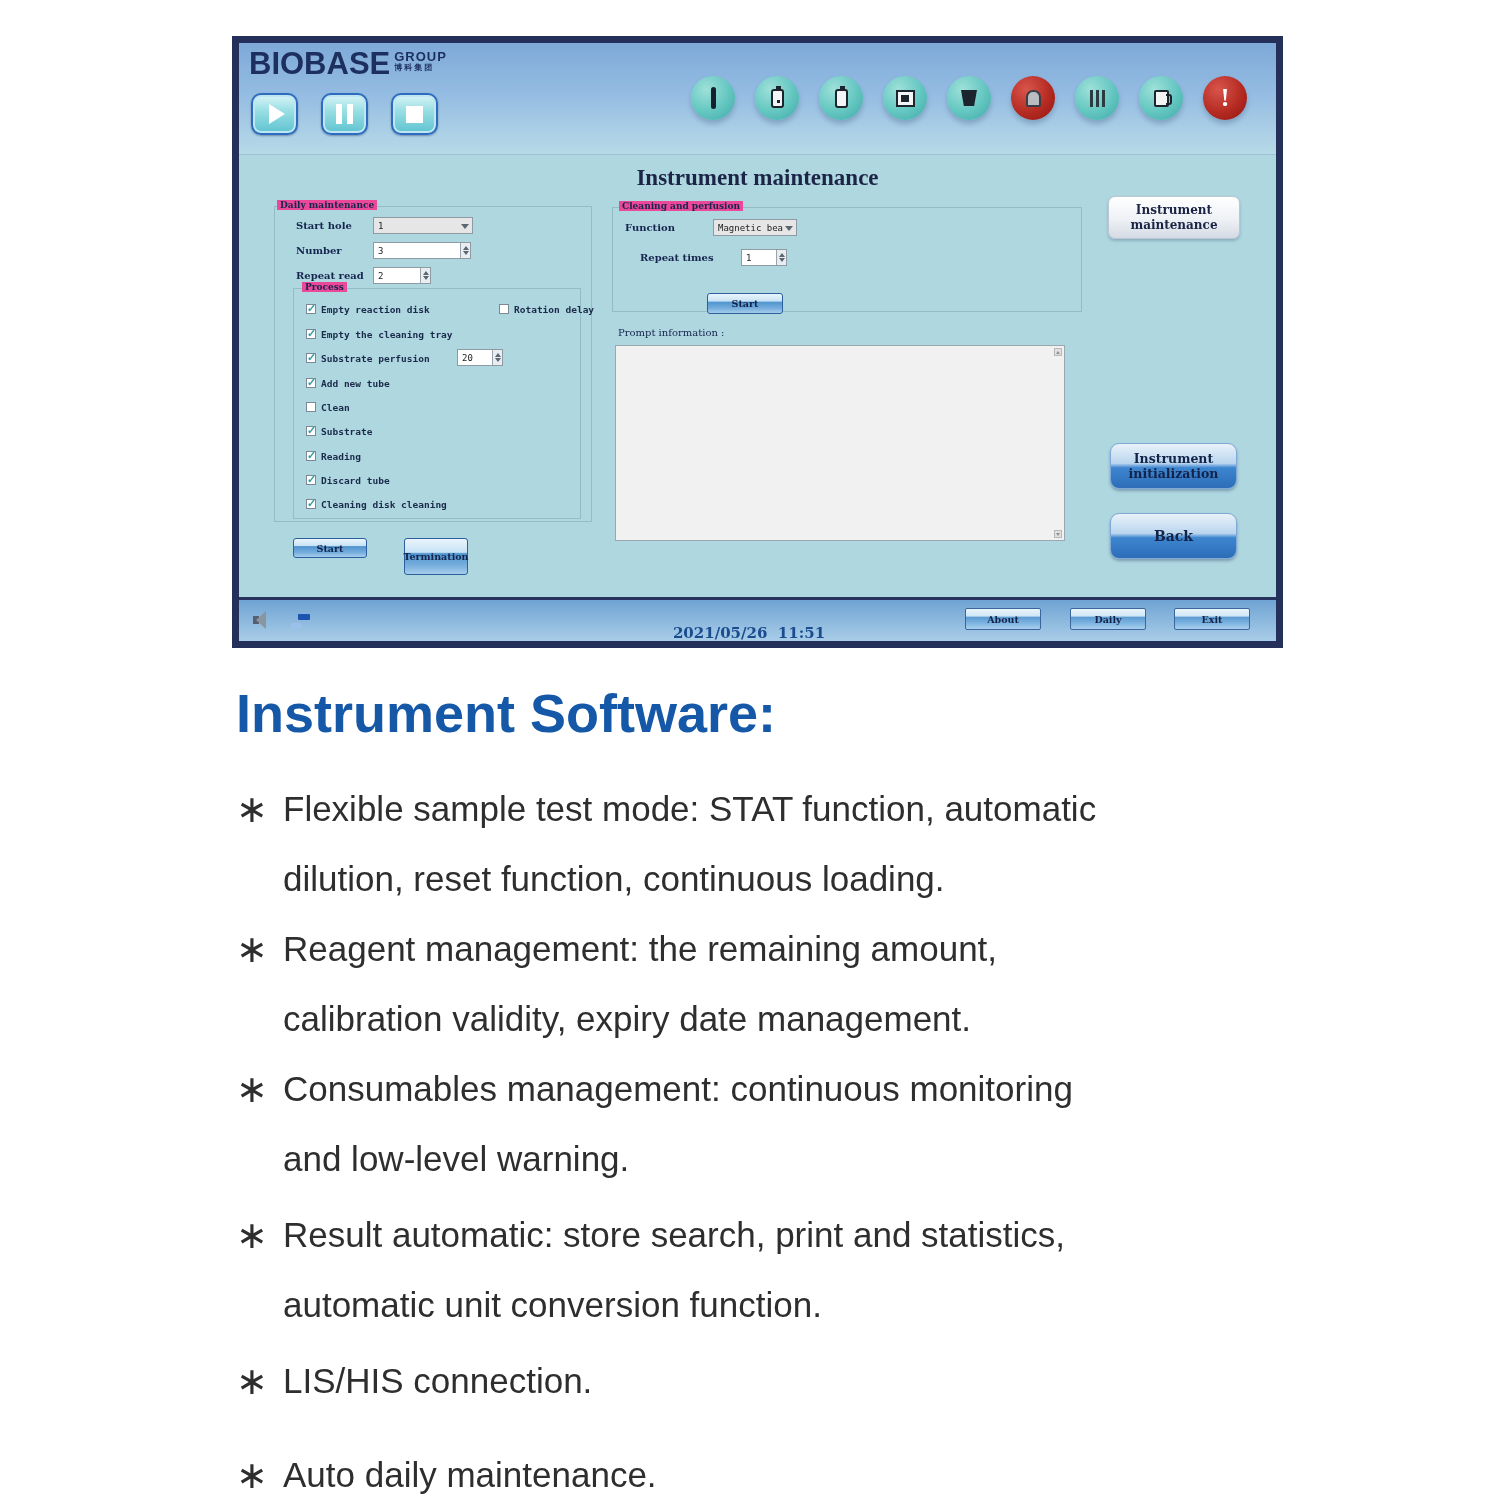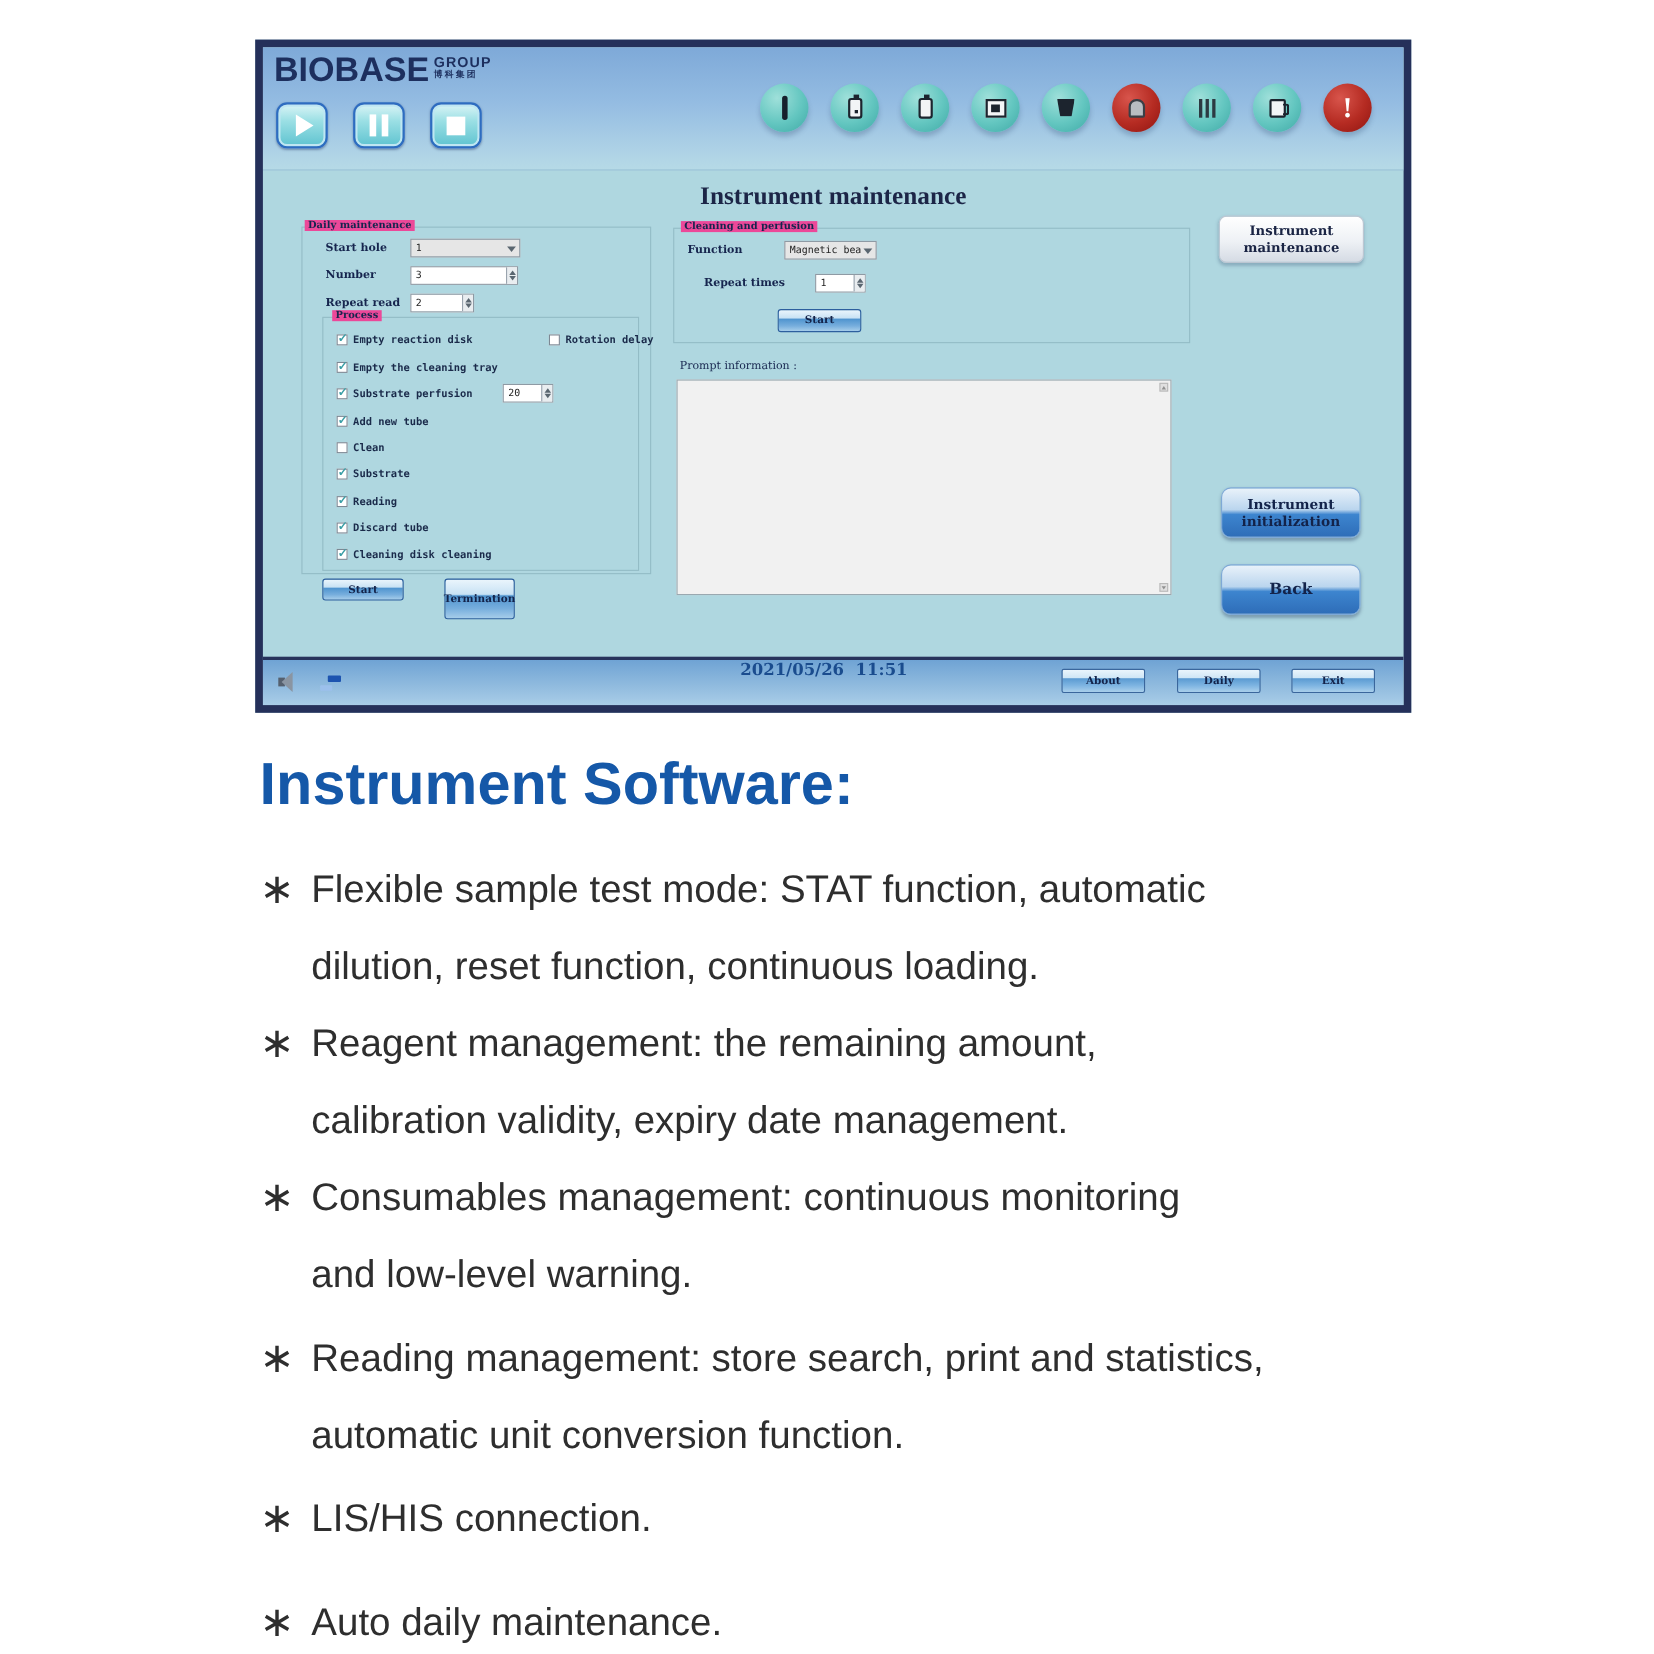--- a/index.html
+++ b/index.html
@@ -78,21 +78,21 @@
 
   .chk-row { position:absolute; height:12px; display:flex; align-items:center; }
   .chk { width:10px; height:10px; background:#ffffff; border:1px solid #7c8894; position:relative; flex:none; cursor:pointer; }
   .chk .mark { position:absolute; left:0px; top:-3px; font-size:11px; font-weight:bold; color:#3a9ea6; line-height:12px; }
   .chk-text { margin-left:5px; font-family:"DejaVu Sans Mono", monospace; font-weight:bold; font-size:9.5px; color:#1a2a4a; white-space:nowrap; }
 
   .sbtn {
     position:absolute; border:1px solid #2d5f9e; border-radius:3px;
     background:linear-gradient(180deg,#eaf5fc 0%, #c8e2f4 38%, #4f94cf 42%, #77aedd 75%, #a6cdea 100%);
     font-family:"DejaVu Serif", serif; font-weight:bold; font-size:9.5px; color:#13234a;
-    display:flex; align-items:center; justify-content:center; cursor:pointer;
+    display:flex; align-items:center; justify-content:center; cursor:pointer;margin-top:12px;
   }
 
   .prompt-label { position:absolute; left:379px; top:284px; font-family:"DejaVu Serif", serif; font-weight:normal; font-size:10px; color:#16254e; }
   .prompt-area { position:absolute; left:376px; top:302px; width:450px; height:196px; background:#f1f1f1; border:1px solid #9aa8b0; }
   .scr { position:absolute; right:2px; width:8px; height:8px; background:#e0e0e0; border:1px solid #b8b8b8; }
   .scr.up { top:2px; } .scr.dn { bottom:2px; }
   .scr::after { content:""; position:absolute; left:1px; border-left:2px solid transparent; border-right:2px solid transparent; }
   .scr.up::after { top:2px; border-bottom:3px solid #909090; }
   .scr.dn::after { top:2px; border-top:3px solid #909090; }
 
@@ -118,21 +118,21 @@
     position:absolute; left:0; right:0; bottom:0; height:44px;
     border-top:3px solid #27335c;
     background:linear-gradient(180deg,#6fa3d4 0%, #8fbade 55%, #a9cde8 100%);
   }
   .spk { position:absolute; left:14px; top:10px; width:24px; height:20px; cursor:pointer; }
   .spk::before { content:""; position:absolute; left:0; top:6px; width:6px; height:8px; background:#55606e; }
   .spk::after { content:""; position:absolute; left:3px; top:1px; border-top:9px solid transparent; border-bottom:9px solid transparent; border-right:10px solid #8a95a2; }
   .lnk { position:absolute; left:52px; top:14px; width:24px; height:14px; cursor:pointer; }
   .lnk::before { content:""; position:absolute; left:0; bottom:0; width:11px; height:5px; background:#9cc0ec; border-radius:1px; }
   .lnk::after { content:""; position:absolute; left:7px; top:0; width:12px; height:6px; background:#1d54b0; border-radius:1px; }
-  .dtime { position:absolute; left:380px; top:0; width:260px; text-align:center;
+  .dtime { position:absolute; left:380px; top:24px; width:260px; text-align:center;
     font-family:"DejaVu Serif", serif; font-weight:bold; font-size:15px; color:#1a4c8e; white-space:pre; }
   .sb-btn {
     position:absolute; top:8px; width:76px; height:22px; border:1px solid #3a669c; border-radius:2px;
     background:linear-gradient(180deg,#eaf5fc 0%, #cfe6f6 36%, #5b9bd2 40%, #7fb5e2 72%, #a9cfeb 100%);
     font-family:"DejaVu Serif", serif; font-weight:bold; font-size:9.5px; color:#13234a;
     display:flex; align-items:center; justify-content:center; cursor:pointer;
   }
 
   
   .article { position:absolute; left:236px; top:682px; width:1045px; }
@@ -366,21 +366,21 @@
       <span class="bline">Reagent management: the remaining amount,</span>
       <span class="bline">calibration validity, expiry date management.</span>
     </li>
     <li>
       <span class="bmark">∗</span>
       <span class="bline">Consumables management: continuous monitoring</span>
       <span class="bline">and low-level warning.</span>
     </li>
     <li class="gap1">
       <span class="bmark">∗</span>
-      <span class="bline">Reading management: store search, print and statistics,</span>
+      <span class="bline">Result automatic: store search, print and statistics,</span>
       <span class="bline">automatic unit conversion function.</span>
     </li>
     <li class="gap1">
       <span class="bmark">∗</span>
       <span class="bline">LIS/HIS connection.</span>
     </li>
     <li class="gap2">
       <span class="bmark">∗</span>
       <span class="bline">Auto daily maintenance.</span>
     </li>

